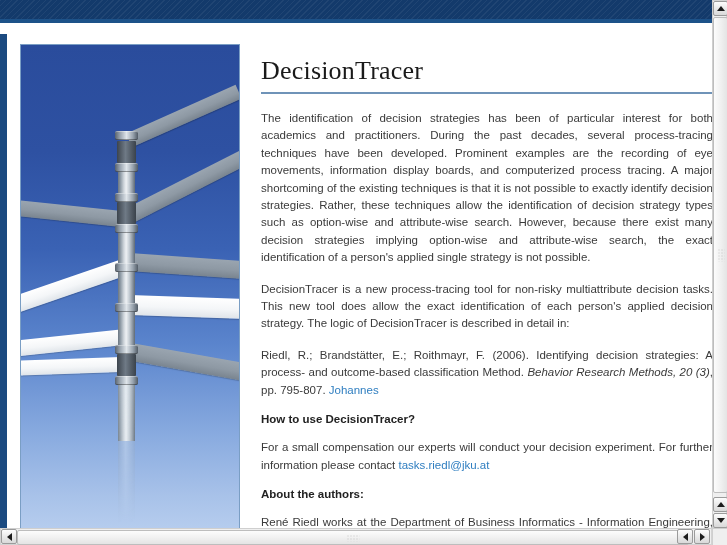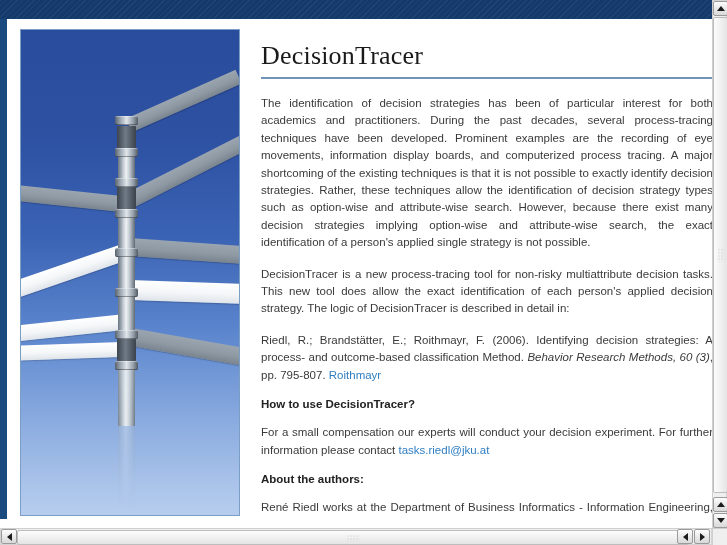--- a/index.html
+++ b/index.html
@@ -39,21 +39,21 @@
     position: absolute;
     top: 19px; left: 0;
     width: 712px;
     height: 4px;
     background: #1d5289;
   }
 
   
   #page-body {
     position: absolute;
-    top: 19px; left: 0;
+    top: 34px; left: 0;
     width: 712px;
     height: 500px;
     background: #ffffff;
     overflow: hidden;
   }
   #left-rail {
     position: absolute;
     top: 0; left: 0;
     width: 7px;
     height: 500px;
@@ -338,21 +338,21 @@
 
     <div id="article">
 
       <h1 id="doc-title">DecisionTracer</h1>
       <div id="title-rule"></div>
 
       <p class="body">The identification of decision strategies has been of particular interest for both academics and practitioners. During the past decades, several process-tracing techniques have been developed. Prominent examples are the recording of eye movements, information display boards, and computerized process tracing. A major shortcoming of the existing techniques is that it is not possible to exactly identify decision strategies. Rather, these techniques allow the identification of decision strategy types such as option-wise and attribute-wise search. However, because there exist many decision strategies implying option-wise and attribute-wise search, the exact identification of a person's applied single strategy is not possible.</p>
 
       <p class="body">DecisionTracer is a new process-tracing tool for non-risky multiattribute decision tasks. This new tool does allow the exact identification of each person's applied decision strategy. The logic of DecisionTracer is described in detail in:</p>
 
-      <p class="body"><span>Riedl, R.; Brandstätter, E.; Roithmayr, F. (2006). Identifying decision strategies: A process- and outcome-based classification Method. </span><i>Behavior Research Methods, 60 (3)</i><span>, pp. 795-807. </span><a class="link" href="#">Roithmayr</a></p>
+      <p class="body"><span>Riedl, R.; Brandstätter, E.; Roithmayr, F. (2006). Identifying decision strategies: A process- and outcome-based classification Method. </span><i>Behavior Research Methods, 20 (3)</i><span>, pp. 795-807. </span><a class="link" href="#">Johannes</a></p>
 
       <h3 class="section">How to use DecisionTracer?</h3>
 
       <p class="body"><span>For a small compensation our experts will conduct your decision experiment. For further information please contact </span><a class="link" href="#">tasks.riedl@jku.at</a></p>
 
       <h3 class="section">About the authors:</h3>
 
       <p class="body"><span>René Riedl works at the Department of Business Informatics - Information Engineering, Johannes Kepler University of Linz. </span><a class="link" href="#">More information</a></p>
 
     </div>

